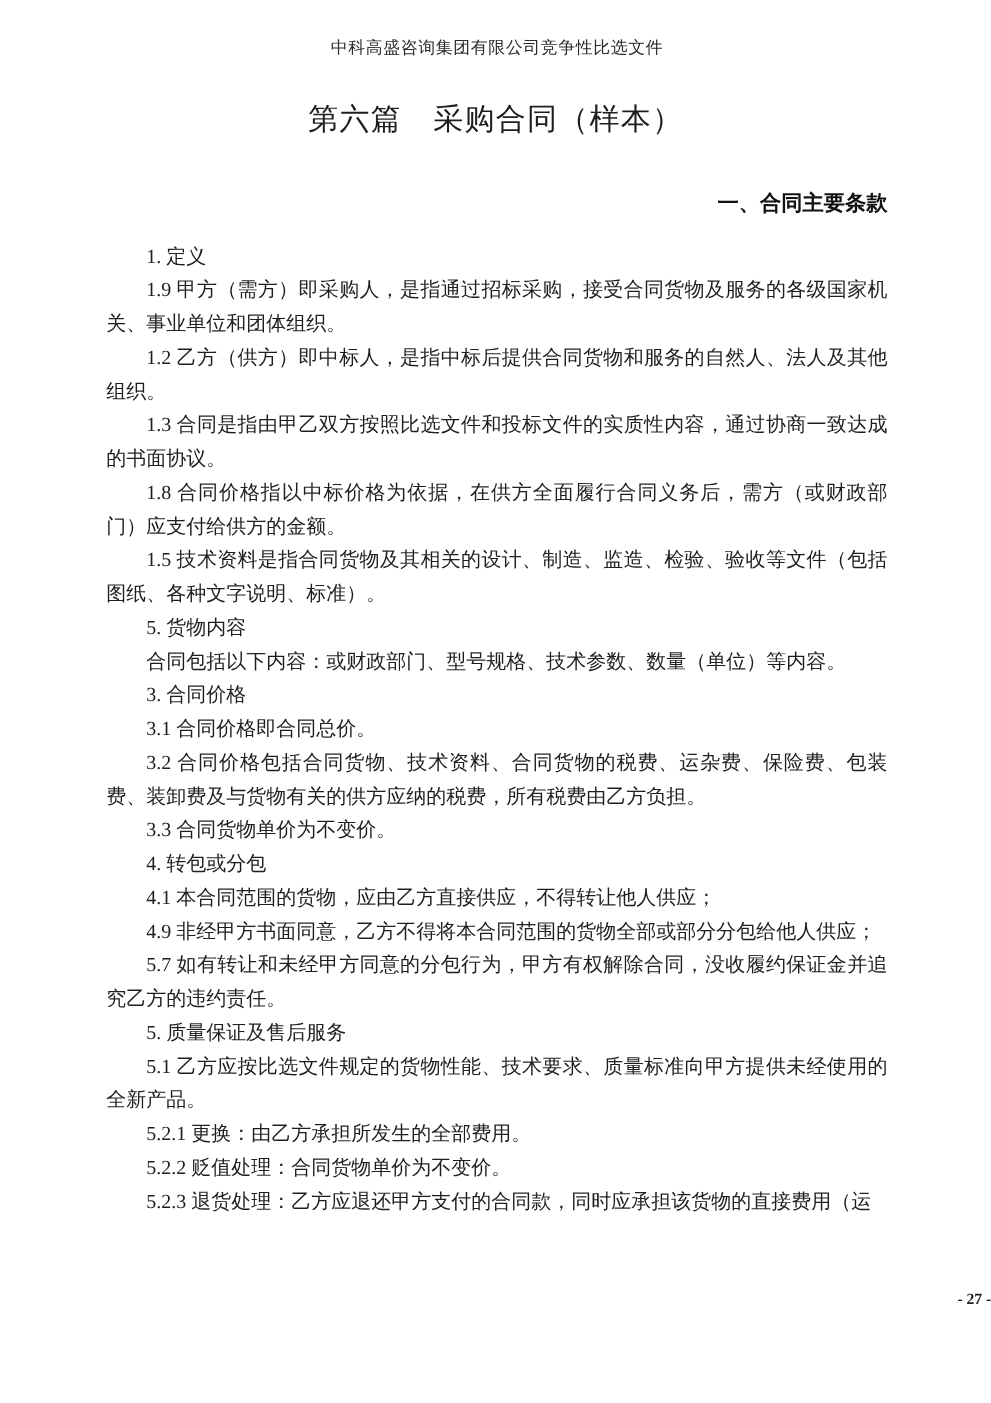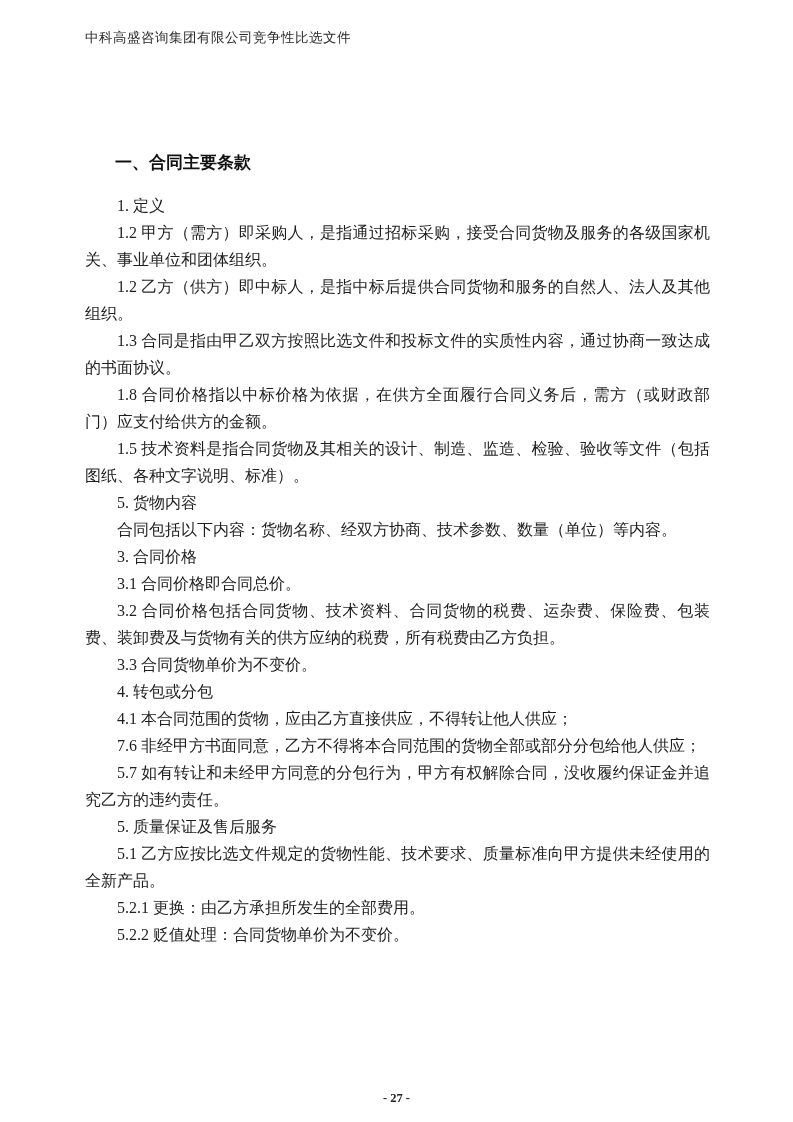--- a/index.html
+++ b/index.html
@@ -15,21 +15,21 @@
     font-family: "Liberation Serif", "DejaVu Serif", serif;
     color: #1e1e1e;
     overflow: hidden;
   }
   .header {
     position: absolute;
     top: 30px;
     left: 85px;
     width: 625px;
     display: flex;
-    justify-content: flex-start;
+    justify-content: center;
     font-size: 13.5px;
     line-height: 16px;
     color: #2a2a2a;
     letter-spacing: 0.5px;
   }
   .doc-title {
     position: absolute;
     top: 80px;
     left: 0;
     width: 793px;
@@ -50,73 +50,75 @@
     line-height: 27px;
     text-align: justify;
     text-justify: inter-ideograph;
   }
   .section-heading {
     margin: 0 0 16px 0;
     font-size: 17px;
     font-weight: bold;
     line-height: 27px;
     text-indent: 30px;
-    text-align: left;
+    text-align: right;
     color: #111111;
   }
   .paragraphs p {
     margin: 0;
     text-indent: 32px;
   }
   .footer {
     position: absolute;
-    top: 1090px;
+    top: 1031px;
     left: 0;
     width: 793px;
-    text-align: center;
+    text-align: right;
     font-size: 12.5px;
     font-weight: bold;
     line-height: 16px;
     color: #222222;
   }
 </style>
 </head>
 <body>
 
 <div class="page">
 
   <div class="header">
     <span class="header-left">中科高盛咨询集团有限公司</span>
     <span class="header-right">竞争性比选文件</span>
   </div>
 
+  <h1 class="doc-title">第六篇　采购合同（样本）</h1>
 
   <div class="body-block">
     <h2 class="section-heading">一、合同主要条款</h2>
     <div class="paragraphs">
         <p>1. 定义</p>
-        <p>1.2 甲方（需方）即采购人，是指通过招标采购，接受合同货物及服务的各级国家机关、事业单位和团体组织。</p>
+        <p>1.9 甲方（需方）即采购人，是指通过招标采购，接受合同货物及服务的各级国家机关、事业单位和团体组织。</p>
         <p>1.2 乙方（供方）即中标人，是指中标后提供合同货物和服务的自然人、法人及其他组织。</p>
         <p>1.3 合同是指由甲乙双方按照比选文件和投标文件的实质性内容，通过协商一致达成的书面协议。</p>
         <p>1.8 合同价格指以中标价格为依据，在供方全面履行合同义务后，需方（或财政部门）应支付给供方的金额。</p>
         <p>1.5 技术资料是指合同货物及其相关的设计、制造、监造、检验、验收等文件（包括图纸、各种文字说明、标准）。</p>
         <p>5. 货物内容</p>
-        <p>合同包括以下内容：货物名称、经双方协商、技术参数、数量（单位）等内容。</p>
+        <p>合同包括以下内容：或财政部门、型号规格、技术参数、数量（单位）等内容。</p>
         <p>3. 合同价格</p>
         <p>3.1 合同价格即合同总价。</p>
         <p>3.2 合同价格包括合同货物、技术资料、合同货物的税费、运杂费、保险费、包装费、装卸费及与货物有关的供方应纳的税费，所有税费由乙方负担。</p>
         <p>3.3 合同货物单价为不变价。</p>
         <p>4. 转包或分包</p>
         <p>4.1 本合同范围的货物，应由乙方直接供应，不得转让他人供应；</p>
-        <p>7.6 非经甲方书面同意，乙方不得将本合同范围的货物全部或部分分包给他人供应；</p>
+        <p>4.9 非经甲方书面同意，乙方不得将本合同范围的货物全部或部分分包给他人供应；</p>
         <p>5.7 如有转让和未经甲方同意的分包行为，甲方有权解除合同，没收履约保证金并追究乙方的违约责任。</p>
         <p>5. 质量保证及售后服务</p>
         <p>5.1 乙方应按比选文件规定的货物性能、技术要求、质量标准向甲方提供未经使用的全新产品。</p>
         <p>5.2.1 更换：由乙方承担所发生的全部费用。</p>
         <p>5.2.2 贬值处理：合同货物单价为不变价。</p>
+        <p>5.2.3 退货处理：乙方应退还甲方支付的合同款，同时应承担该货物的直接费用（运</p>
       </div>
   </div>
 
   <div class="footer">
     <span>- 27 -</span>
   </div>
 
 </div>
 
 </body></html>

